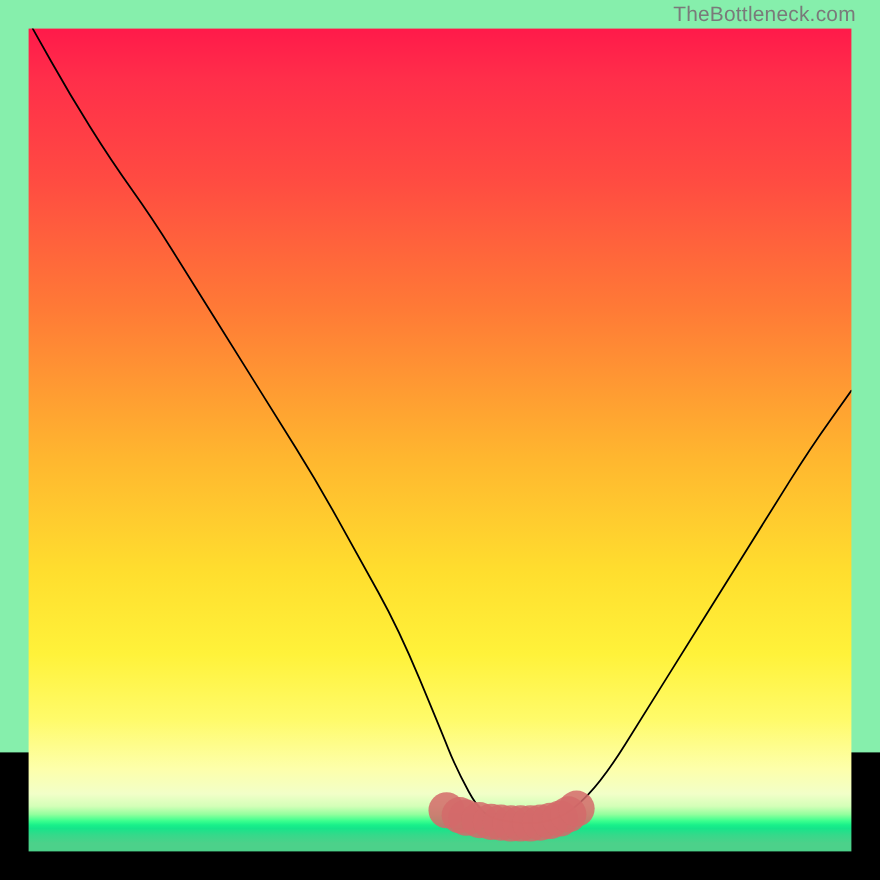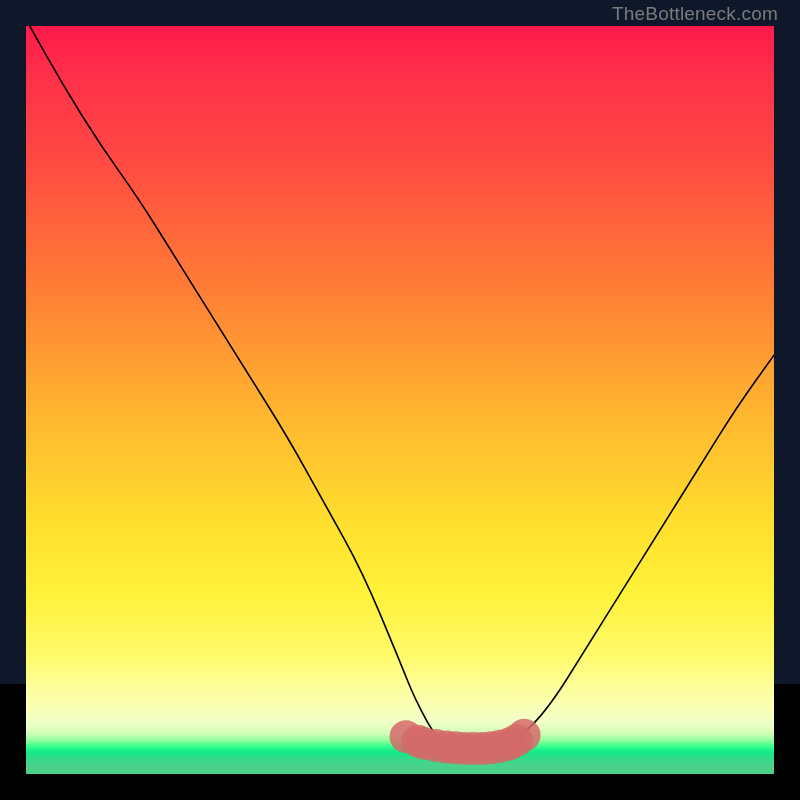--- a/index.html
+++ b/index.html
@@ -8,21 +8,21 @@
     width: 800px;
     height: 800px;
     background: #000;
     overflow: hidden;
     font-family: Arial, Helvetica, sans-serif;
   }
   .stage {
     position: relative;
     width: 800px;
     height: 684px;
-    background: #0f172a;
+    background: #86efac;
   }
   .plot-area {
     position: absolute;
     left: 26px;
     top: 26px;
     width: 748px;
     height: 748px;
   }
   .gradient-bg {
     position: absolute;

